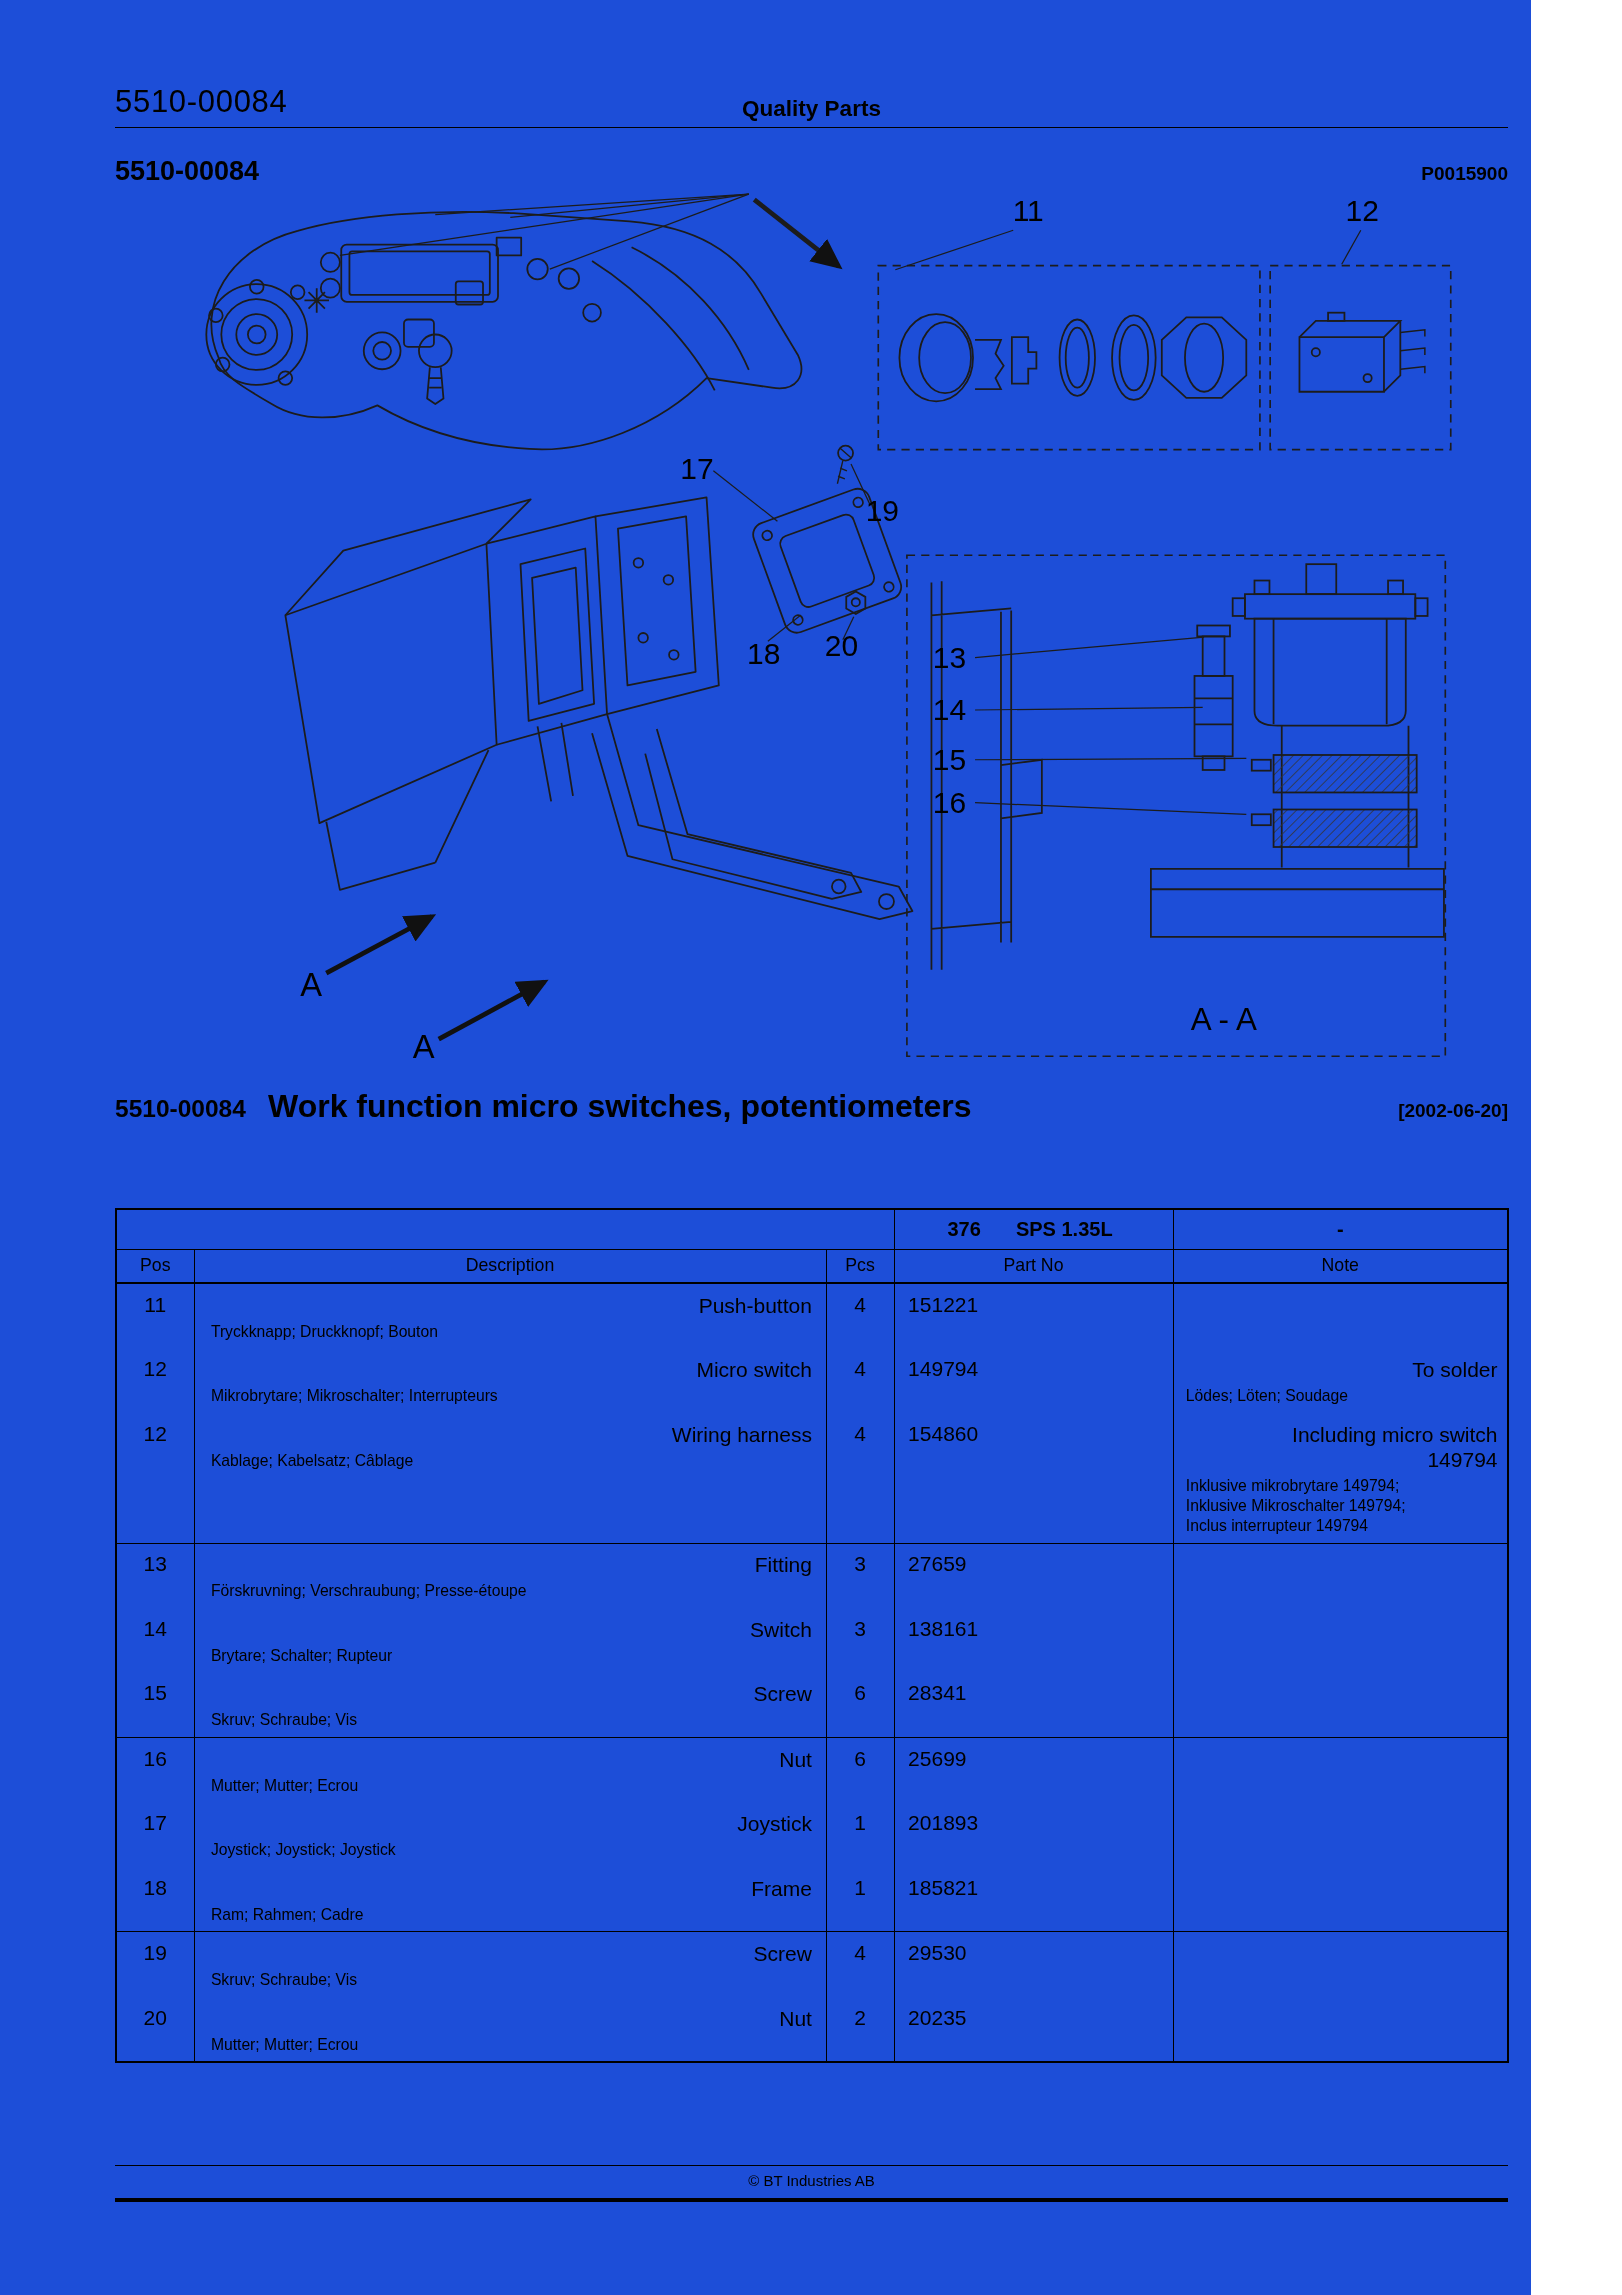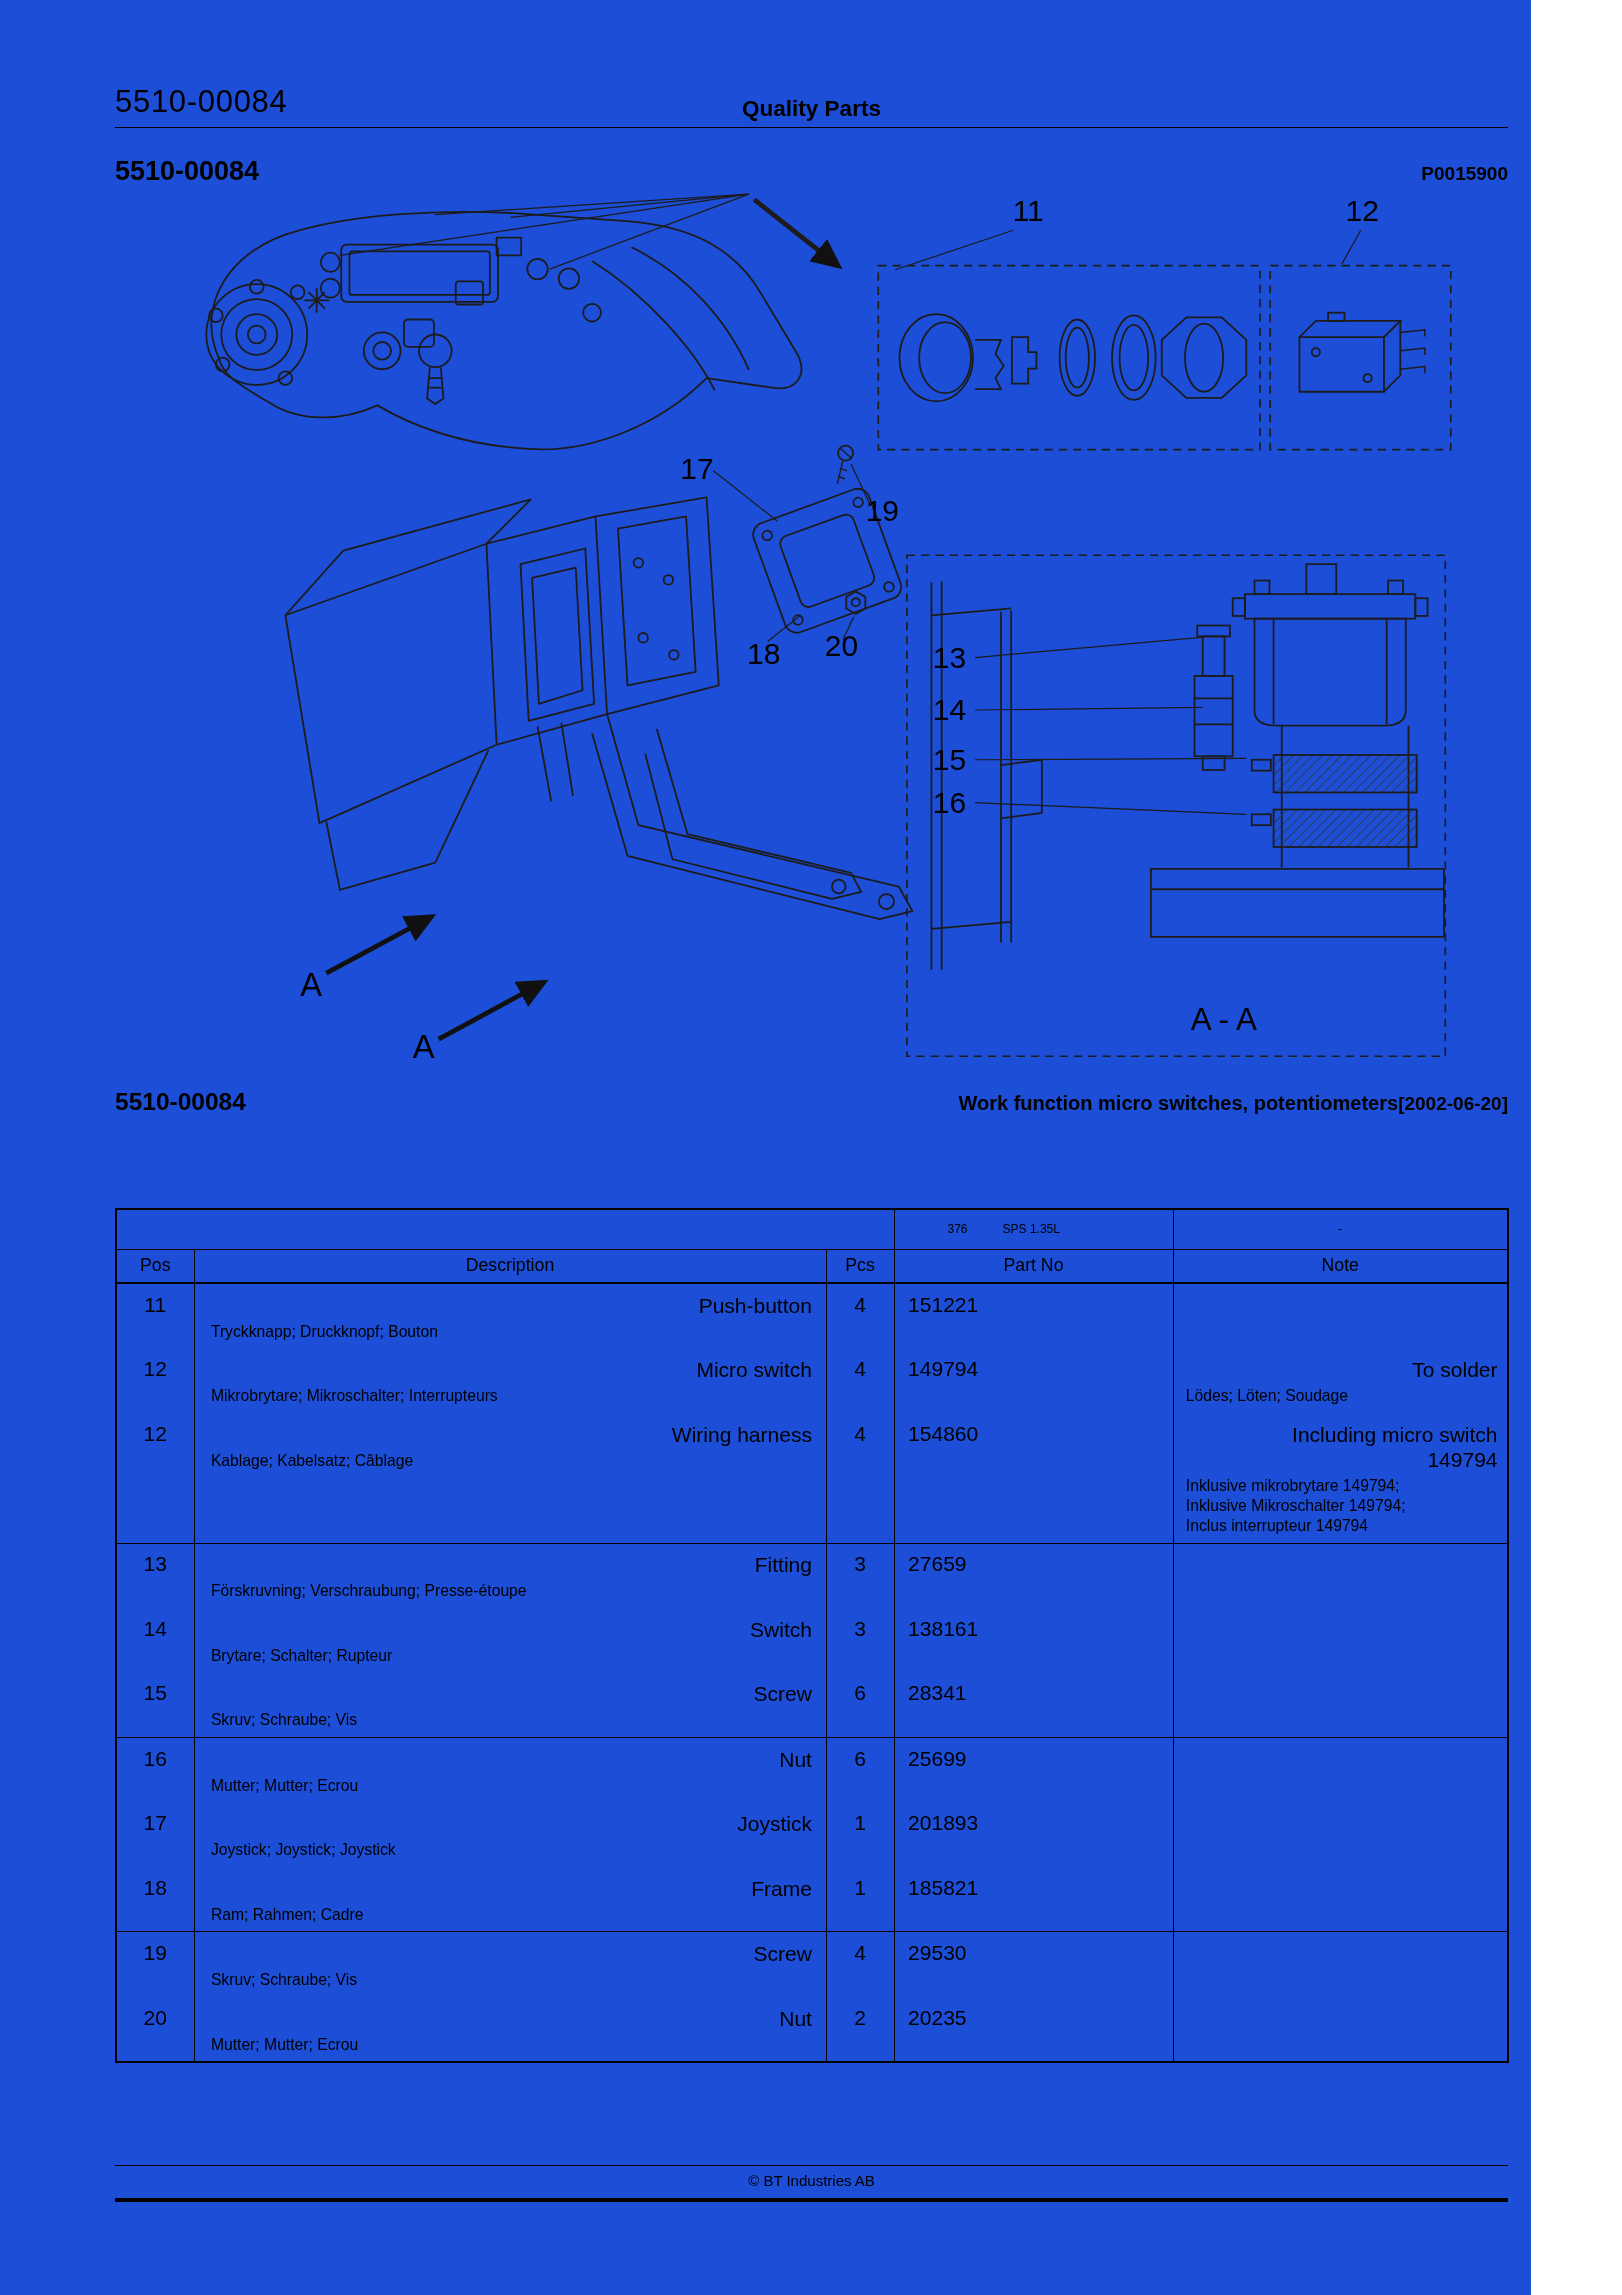--- a/index.html
+++ b/index.html
@@ -32,33 +32,33 @@
   
   .diagram-wrap { position: absolute; left: 115px; top: 179px; width: 1393px; height: 893px; }
   svg text { font-family: "Liberation Sans", sans-serif; fill: #000; }
 
   
   .section-head {
     position: absolute; left: 115px; top: 1088px; width: 1393px;
     display: flex; align-items: baseline;
   }
   .section-head .sec-doc { font-size: 24.5px; font-weight: 700; width: 153px; flex: none; }
-  .section-head .sec-title { font-size: 20px; font-weight: 700; flex: 1; text-align: right; }
+  .section-head .sec-title { font-size: 32px; font-weight: 700; flex: 1; }
   .section-head .sec-date { font-size: 19px; font-weight: 700; }
   .section-sub {
     position: absolute; left: 267px; top: 1129px; width: 1097px;
     font-size: 22.5px; line-height: 1.32;
   }
 
   
   .table-wrap { position: absolute; left: 115px; top: 1208px; width: 1393px; }
   table.parts { border-collapse: collapse; table-layout: fixed; width: 1393px; border: 2px solid #000; }
   table.parts th, table.parts td { border-left: 1.4px solid #000; vertical-align: top; }
   table.parts th:first-child, table.parts td:first-child { border-left: none; }
-  thead tr.variant th { border-bottom: 1.4px solid #000; height: 40px; font-weight: 400; font-size: 12px; vertical-align: middle; text-align: left; }
+  thead tr.variant th { border-bottom: 1.4px solid #000; height: 40px; font-weight: 700; font-size: 20px; vertical-align: middle; text-align: left; }
   thead tr.variant th.v-part { padding-left: 53px; }
   thead tr.variant th.v-part .gap { display: inline-block; width: 35px; }
   thead tr.variant th.v-note { text-align: center; padding-left: 0; }
   thead tr.cols th { border-bottom: 2px solid #000; height: 34px; font-weight: 400; font-size: 17.7px; text-align: center; vertical-align: middle; }
   tbody { border-top: 1.4px solid #000; }
   tbody tr { height: 63px; }
   td.c-pos { text-align: center; font-size: 21px; padding-top: 8.9px; }
   td.c-desc { padding: 8.9px 13.6px 6.8px 16.4px; }
   td.c-pcs { text-align: center; font-size: 21px; padding-top: 8.9px; }
   td.c-part { font-size: 21px; padding: 8.9px 5.5px 0 13.6px; }

